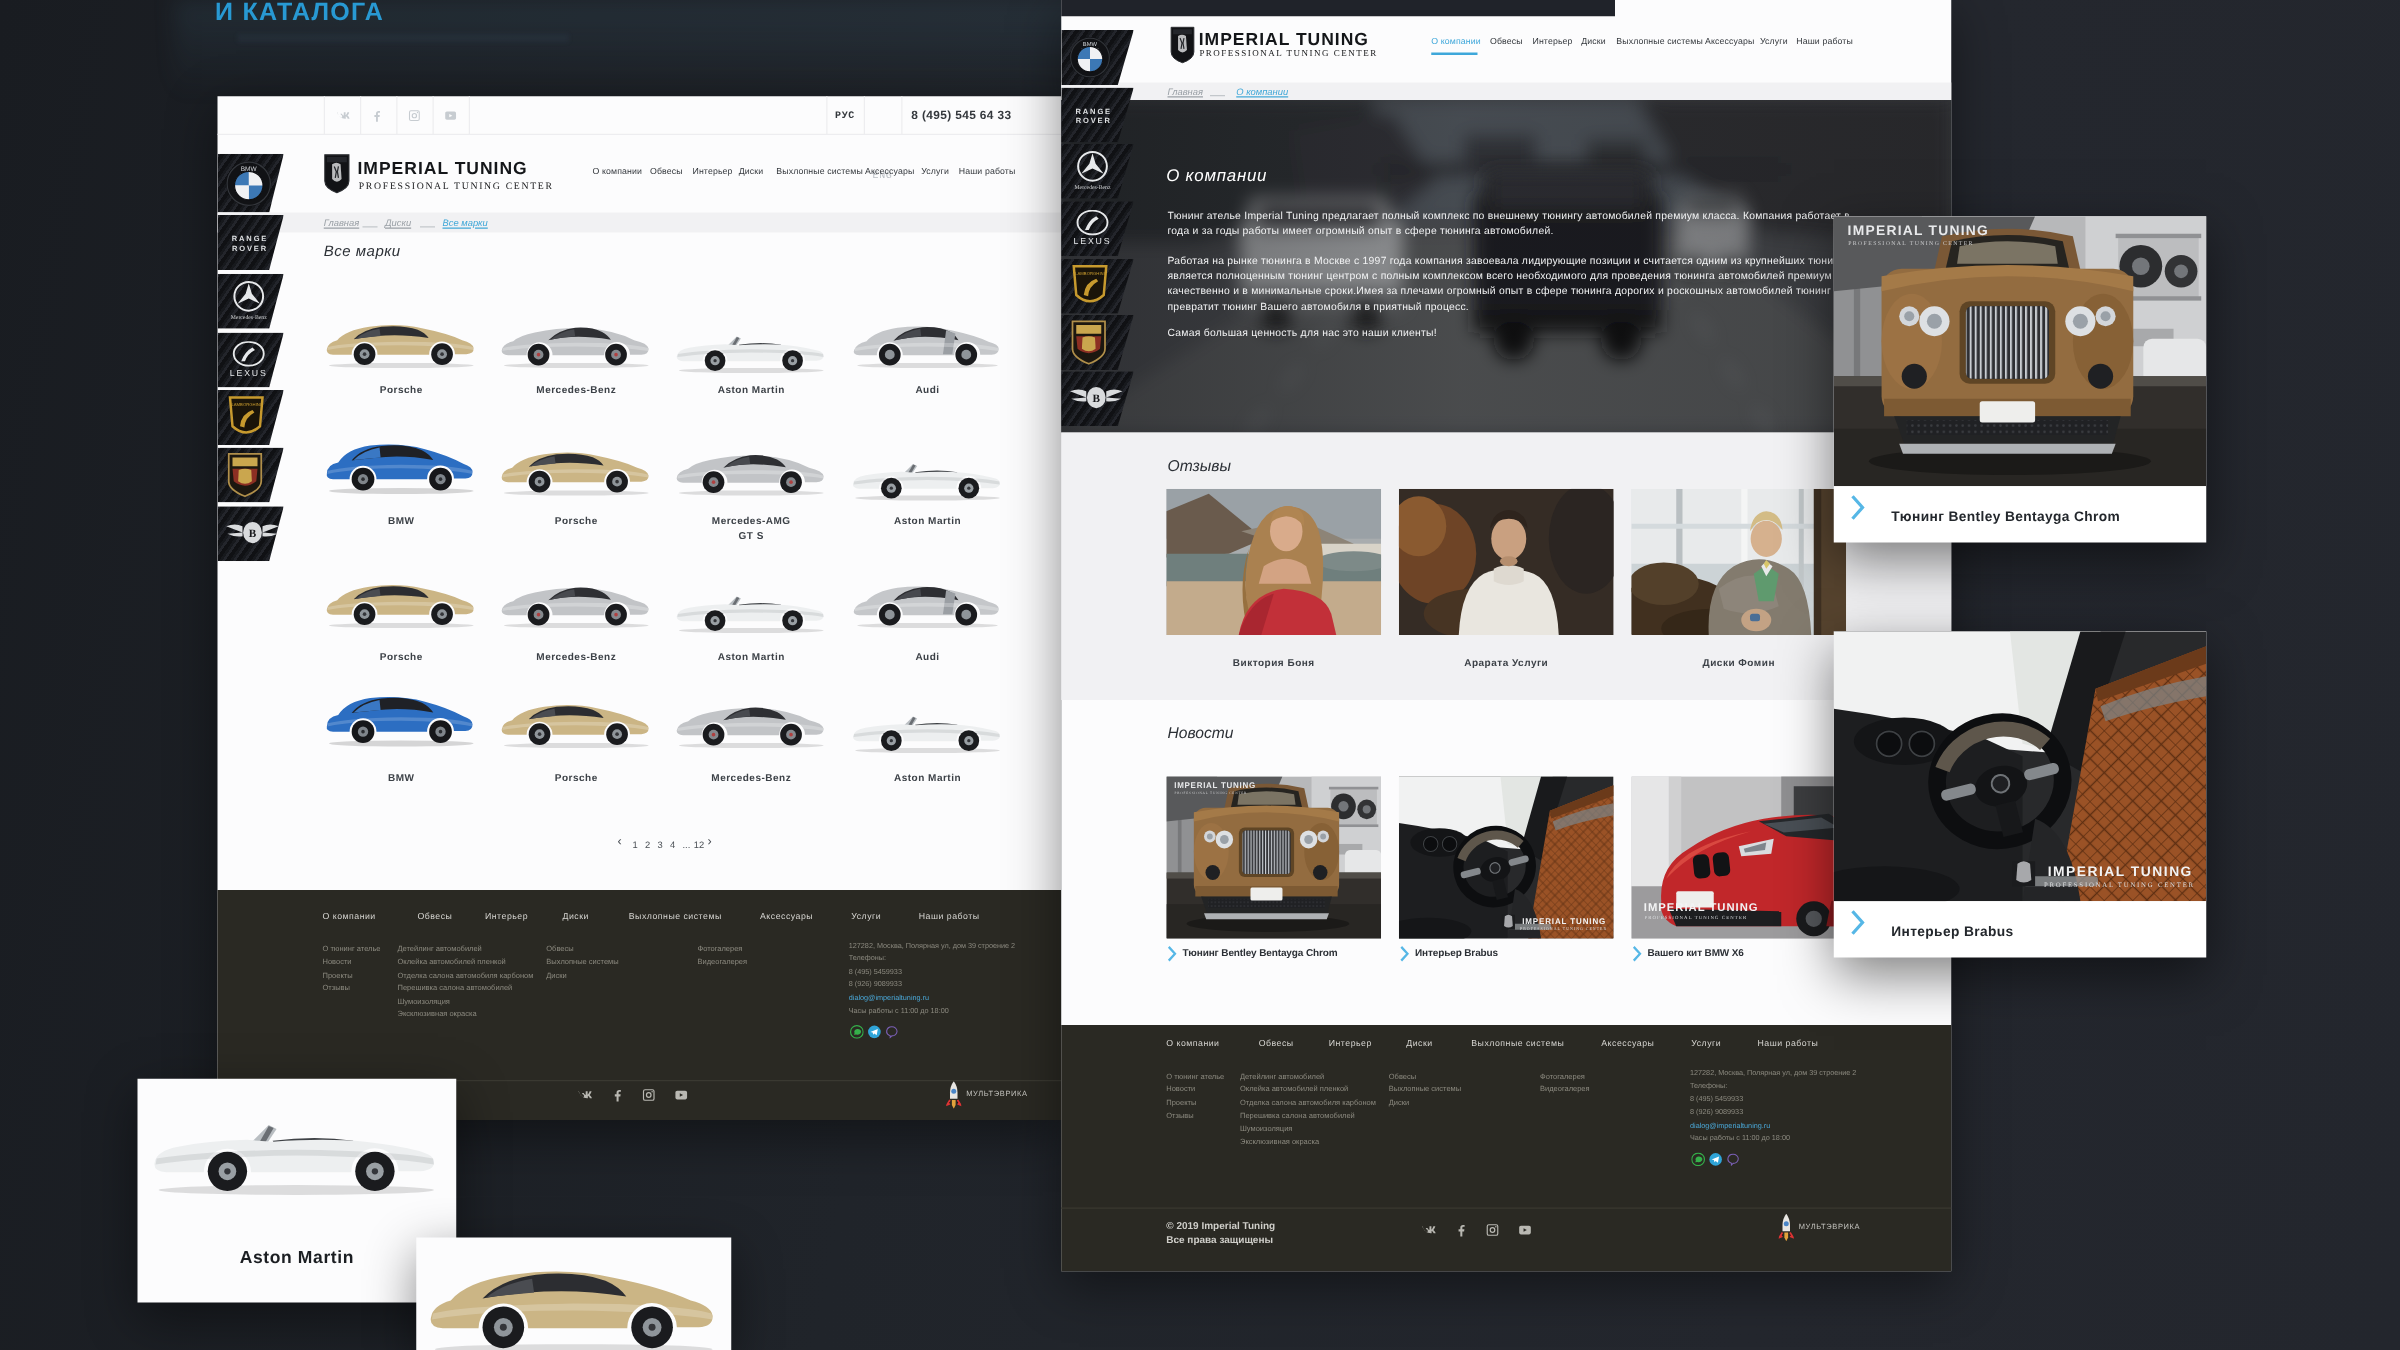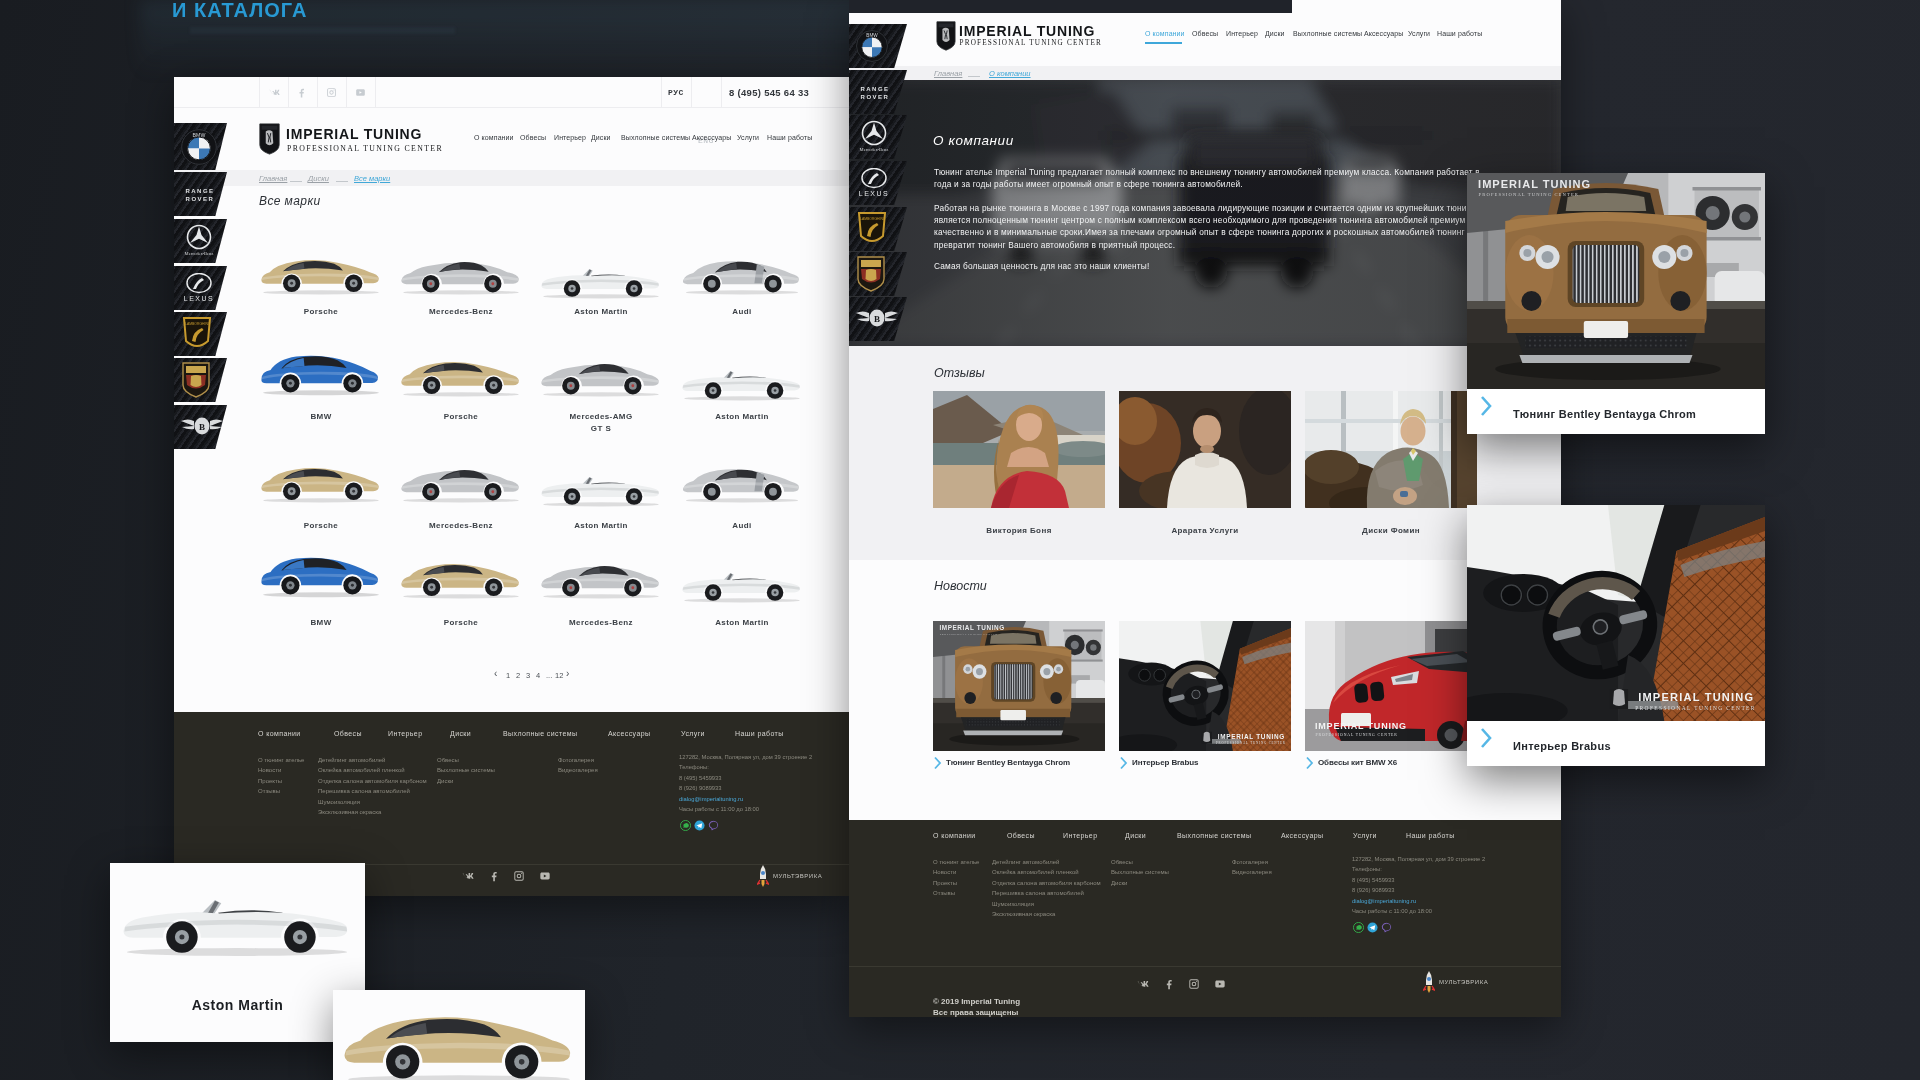--- a/index.html
+++ b/index.html
@@ -35,21 +35,21 @@
 .h2i { position:absolute; font-size:12px; font-style:italic; color:#2c3036; letter-spacing:.4px; }
 .carlbl { position:absolute; font-size:8px; font-weight:bold; color:#3c4147; letter-spacing:.4px; text-align:center; line-height:12px; }
 .carbox { position:absolute; }
 
 .foot { position:absolute; left:0; width:100%; background:#2a2923; }
 .fhead { position:absolute; font-size:7px; color:#d6d5d1; letter-spacing:.4px; white-space:nowrap; }
 .flink { position:absolute; font-size:6px; color:#8b897f; line-height:10.4px; white-space:nowrap; }
 .fdiv { position:absolute; left:0; width:100%; height:1px; background:#3a3931; }
 .fsoc { position:absolute; width:14px; height:14px; fill:#b9b8b2; }
 .msgico { position:absolute; width:11px; height:11px; }
-.copyr { position:absolute; font-size:8px; font-weight:bold; color:#cfcec9; line-height:11px;margin-top:21px; }
+.copyr { position:absolute; font-size:8px; font-weight:bold; color:#cfcec9; line-height:11px; }
 .mult { position:absolute; font-size:6px; color:#c5c4bf; letter-spacing:.5px; }
 
 .ocard { position:absolute; width:298px; background:#fff; box-shadow:0 14px 40px rgba(0,0,0,.5); }
 .ocard .ttl { position:absolute; left:46px; font-size:11px; font-weight:bold; color:#23272c; letter-spacing:.3px; }
 .chev { position:absolute; width:14px; height:22px; }
 .chev polyline { fill:none; stroke:#56b7e6; stroke-width:2.6; }
 
 #cardAston { left:110px; top:863px; width:255px; height:179px; }
 #cardPorsche { left:333px; top:990px; width:252px; height:90px; overflow:hidden; }
 #cardAston .lbl { position:absolute; width:100%; top:134px; text-align:center; font-size:14px; font-weight:bold; color:#1b1e22; letter-spacing:.5px; }
@@ -668,21 +668,21 @@
       <polyline points="2,1.5 7,7 2,12.5" style="stroke-width:1.8;"></polyline>
     </svg>
   <div class="ntitle" style="left:97px; top:758px;">Тюнинг Bentley Bentayga Chrom</div>
   <svg class="chev" style="left:270px; top:756px; width:9px; height:14px;" viewBox="0 0 9 14">
       <polyline points="2,1.5 7,7 2,12.5" style="stroke-width:1.8;"></polyline>
     </svg>
   <div class="ntitle" style="left:283px; top:758px;">Интерьер Brabus</div>
   <svg class="chev" style="left:456px; top:756px; width:9px; height:14px;" viewBox="0 0 9 14">
       <polyline points="2,1.5 7,7 2,12.5" style="stroke-width:1.8;"></polyline>
     </svg>
-  <div class="ntitle" style="left:469px; top:758px;">Обвесы кит BMW X6</div>
+  <div class="ntitle" style="left:469px; top:758px;">Вашего кит BMW X6</div>
 
   <div class="foot" style="top:820px; height:197px;">
     <div class="fhead" style="left:84px; top:12px;">О компании</div>
     <div class="fhead" style="left:158px; top:12px;">Обвесы</div>
     <div class="fhead" style="left:214px; top:12px;">Интерьер</div>
     <div class="fhead" style="left:276px; top:12px;">Диски</div>
     <div class="fhead" style="left:328px; top:12px;">Выхлопные системы</div>
     <div class="fhead" style="left:432px; top:12px;">Аксессуары</div>
     <div class="fhead" style="left:504px; top:12px;">Услуги</div>
     <div class="fhead" style="left:557px; top:12px;">Наши работы</div>

